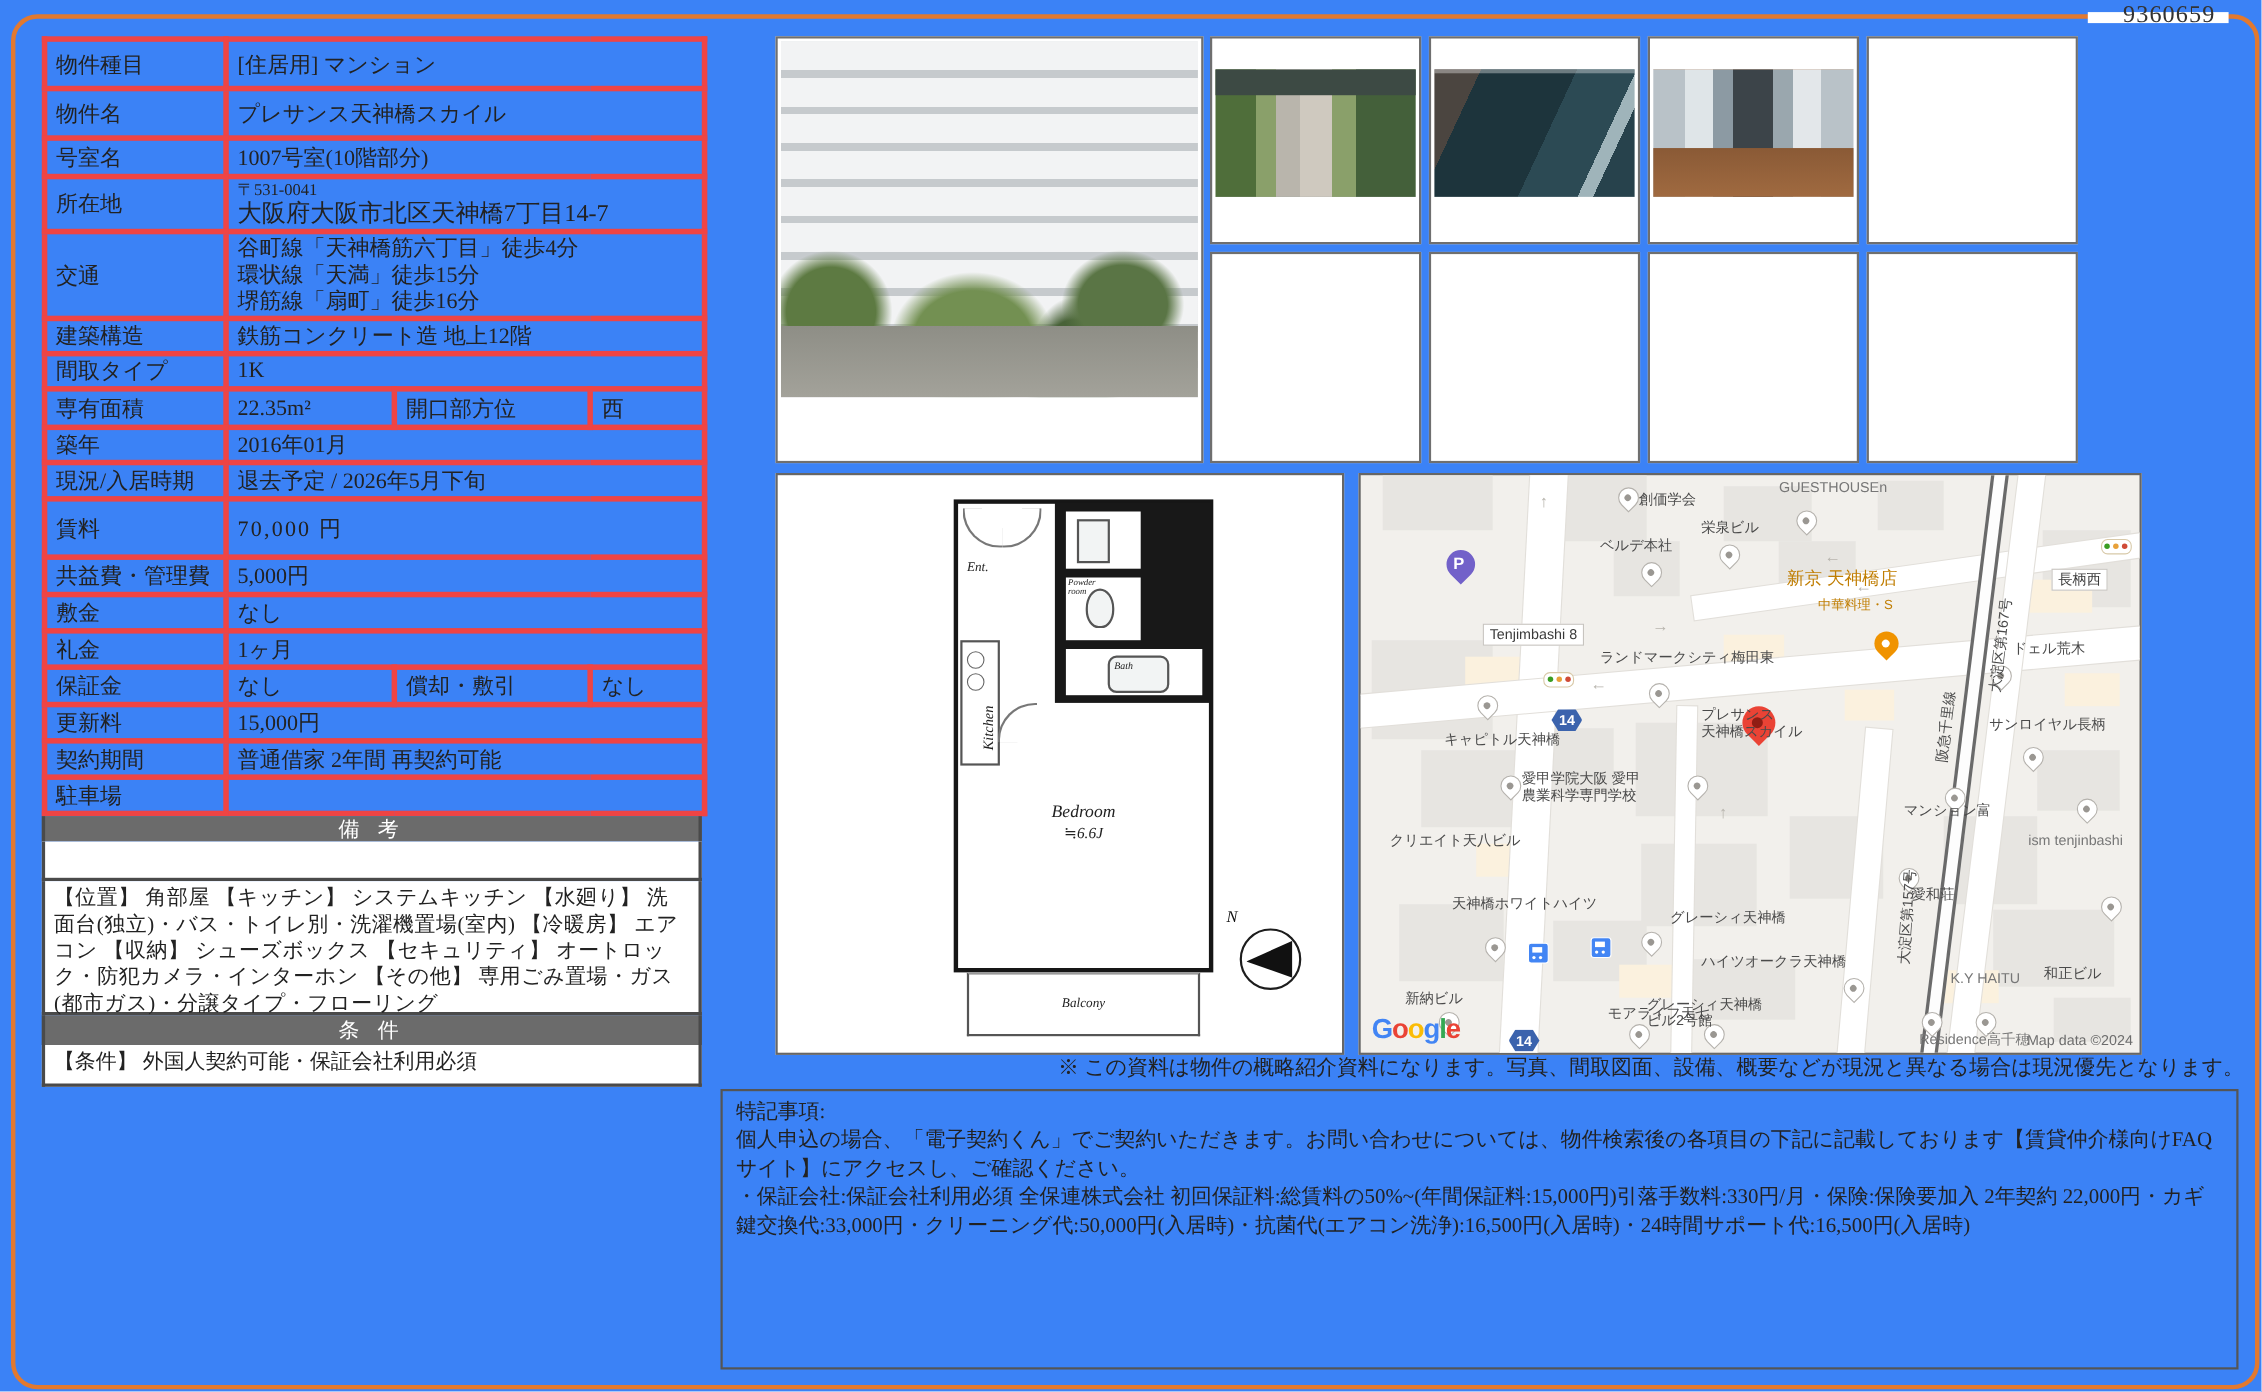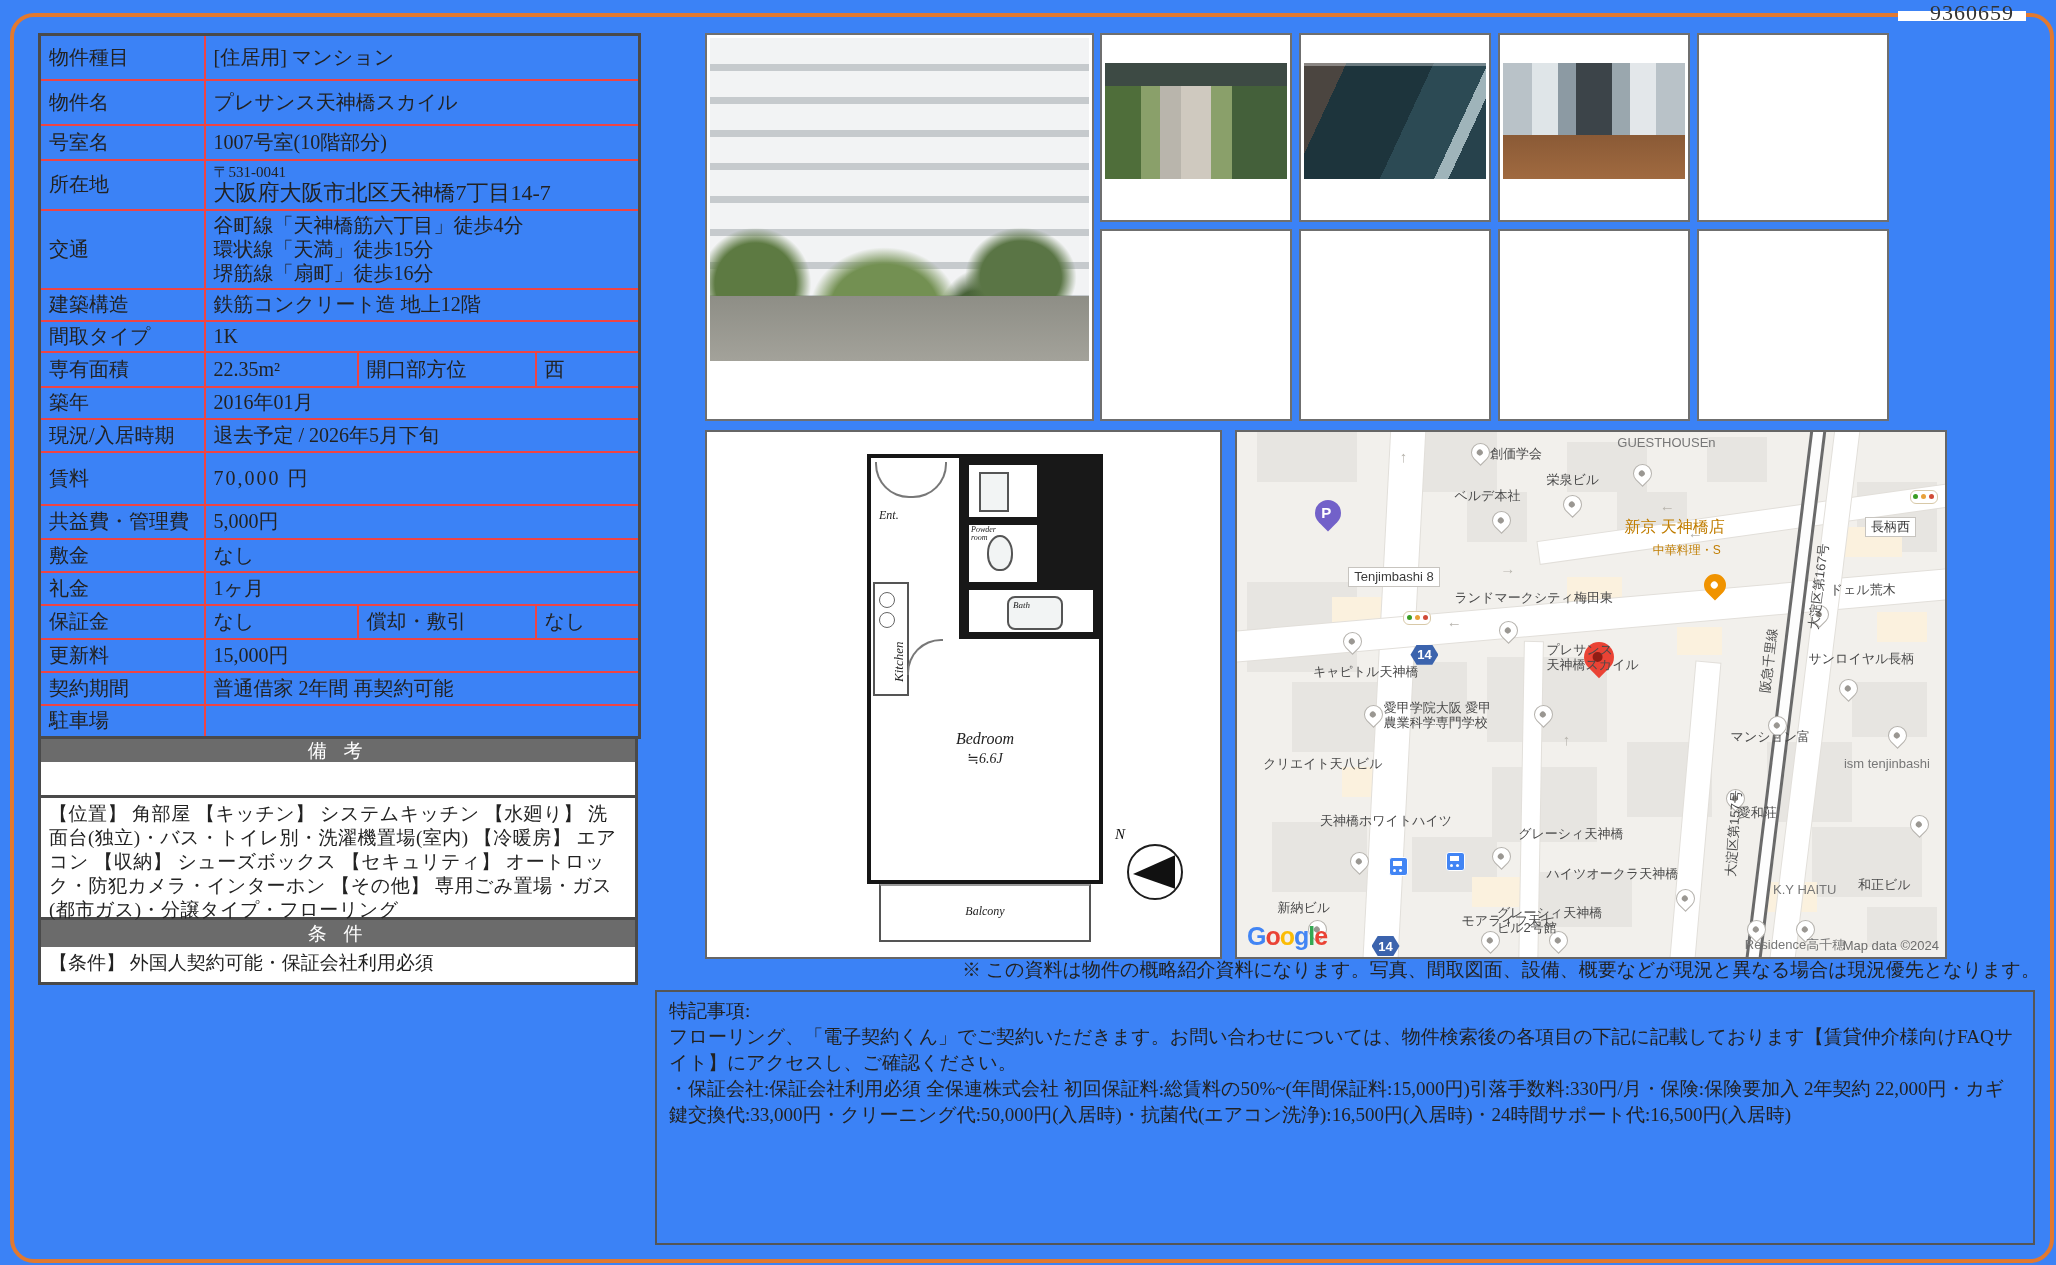--- a/index.html
+++ b/index.html
@@ -5,21 +5,21 @@
   html,body{margin:0;padding:0;background:#fff;}
   #page{position:relative;width:2056px;height:1265px;background:#3b82f6;overflow:hidden;
         font-family:"Liberation Serif","DejaVu Serif",serif;color:#222;}
   
   #frame{position:absolute;left:10px;top:13px;width:2036px;height:1242px;border:4px solid #e2792f;border-radius:24px;pointer-events:none;}
   #num-patch{position:absolute;left:1898px;top:11px;width:128px;height:10px;background:#fff;}
   #doc-number{position:absolute;left:1930px;top:0px;font-size:22px;letter-spacing:1px;color:#333;}
   
   #spec{position:absolute;left:38px;top:33px;width:600px;}
   table.spec{border-collapse:collapse;table-layout:fixed;width:600px;border:3px solid #4a4a4a;}
-  table.spec td{border:2px solid #ef4444;padding:0 8px;font-size:20px;vertical-align:middle;overflow:hidden;}
+  table.spec td{border:5px solid #ef4444;padding:0 8px;font-size:20px;vertical-align:middle;overflow:hidden;}
   td.lbl{font-size:20px;}
   .lg{font-size:27px;}
   .rent{font-size:40px;letter-spacing:2px;}
   .pre{white-space:pre-line;line-height:24px;font-size:19px;}
   .post{font-size:15px;line-height:16px;}
   .addr2{font-size:22px;line-height:26px;}
   .secbar{box-sizing:border-box;width:600px;height:23px;background:#6b6b6b;color:#fff;display:flex;align-items:center;justify-content:center;font-size:19px;letter-spacing:6px;border-left:3px solid #4a4a4a;border-right:3px solid #4a4a4a;}
   .secbody{box-sizing:border-box;width:600px;background:#fff;border:3px solid #4a4a4a;border-top:none;font-size:19px;line-height:24px;padding:4px 8px;}
   #remarks-body{height:36px;}
   #equip-body{height:122px;letter-spacing:0.5px;}
@@ -419,16 +419,16 @@
         <div class="mlabel" style="left: 70.5%; top: 42%; transform: rotate(-83deg);">阪急千里線</div>
         <div class="mlabel" style="left: 64%; top: 75%; transform: rotate(-86deg);">大淀区第157号</div>
       </div>
     <div id="glogo"><span style="color: rgb(66, 133, 244);">G</span><span style="color: rgb(234, 67, 53);">o</span><span style="color: rgb(251, 188, 5);">o</span><span style="color: rgb(66, 133, 244);">g</span><span style="color: rgb(52, 168, 83);">l</span><span style="color: rgb(234, 67, 53);">e</span></div>
     <div id="mattrib">Map data ©2024</div>
   </div>
 
   <div id="disclaimer">※ この資料は物件の概略紹介資料になります。写真、間取図面、設備、概要などが現況と異なる場合は現況優先となります。</div>
   <div id="notes">
       <div>特記事項:</div>
-      <div>フローリング、「電子契約くん」でご契約いただきます。お問い合わせについては、物件検索後の各項目の下記に記載しております【賃貸仲介様向けFAQサイト】にアクセスし、ご確認ください。</div>
+      <div>個人申込の場合、「電子契約くん」でご契約いただきます。お問い合わせについては、物件検索後の各項目の下記に記載しております【賃貸仲介様向けFAQサイト】にアクセスし、ご確認ください。</div>
       <div>・保証会社:保証会社利用必須 全保連株式会社 初回保証料:総賃料の50%~(年間保証料:15,000円)引落手数料:330円/月・保険:保険要加入 2年契約 22,000円・カギ鍵交換代:33,000円・クリーニング代:50,000円(入居時)・抗菌代(エアコン洗浄):16,500円(入居時)・24時間サポート代:16,500円(入居時)</div>
     </div>
 </div>
 
 </body></html>

